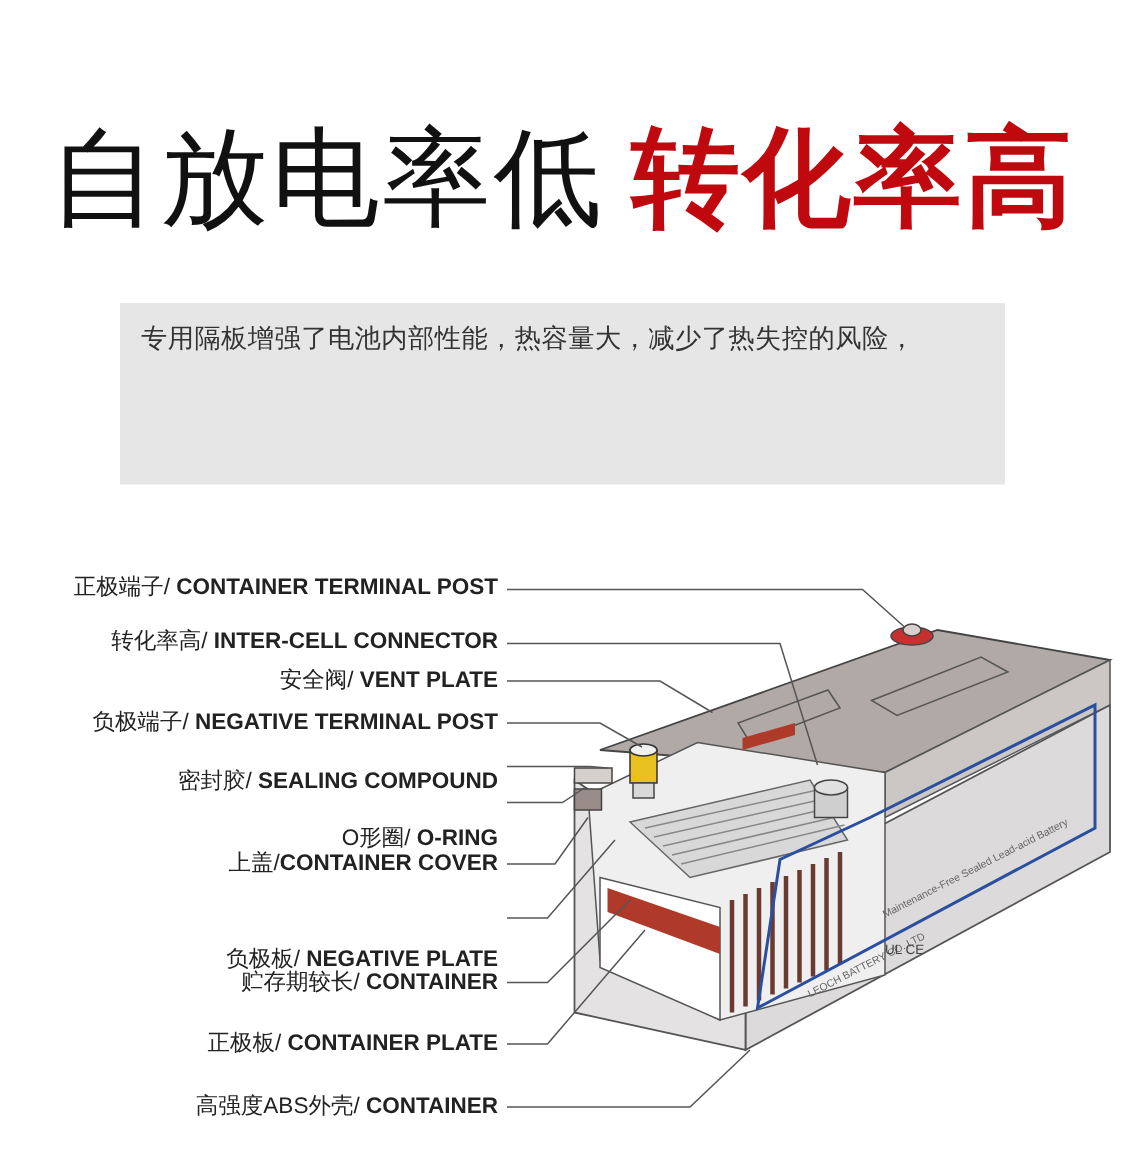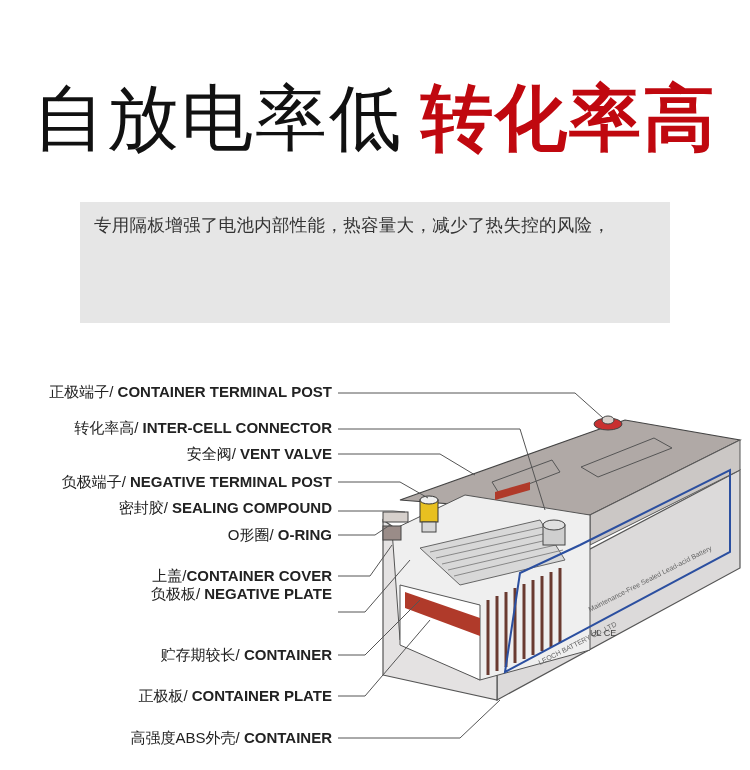--- a/index.html
+++ b/index.html
@@ -111,35 +111,35 @@
   </g>
 </svg>
 
 <div class="label" style="top:383px">
   <span class="cn">正极端子/</span><span> CONTAINER TERMINAL POST</span>
 </div>
 <div class="label" style="top:419px">
   <span class="cn">转化率高/</span><span> INTER-CELL CONNECTOR</span>
 </div>
 <div class="label" style="top:445px">
-  <span class="cn">安全阀/</span><span> VENT VALVE</span>
+  <span class="cn">安全阀/</span><span> VENT PLATE</span>
 </div>
 <div class="label" style="top:473px">
   <span class="cn">负极端子/</span><span> NEGATIVE TERMINAL POST</span>
 </div>
-<div class="label" style="top:499px">
+<div class="label" style="top:512px">
   <span class="cn">密封胶/</span><span> SEALING COMPOUND</span>
 </div>
-<div class="label" style="top:526px">
+<div class="label" style="top:550px">
   <span class="cn">O形圈/</span><span> O-RING</span>
 </div>
 <div class="label" style="top:567px">
   <span class="cn">上盖/</span><span>CONTAINER COVER</span>
 </div>
-<div class="label" style="top:585px">
+<div class="label" style="top:631px">
   <span class="cn">负极板/</span><span> NEGATIVE PLATE</span>
 </div>
 <div class="label" style="top:646px">
   <span class="cn">贮存期较长/</span><span> CONTAINER</span>
 </div>
 <div class="label" style="top:687px">
   <span class="cn">正极板/</span><span> CONTAINER PLATE</span>
 </div>
 <div class="label" style="top:729px">
   <span class="cn">高强度ABS外壳/</span><span> CONTAINER</span>

